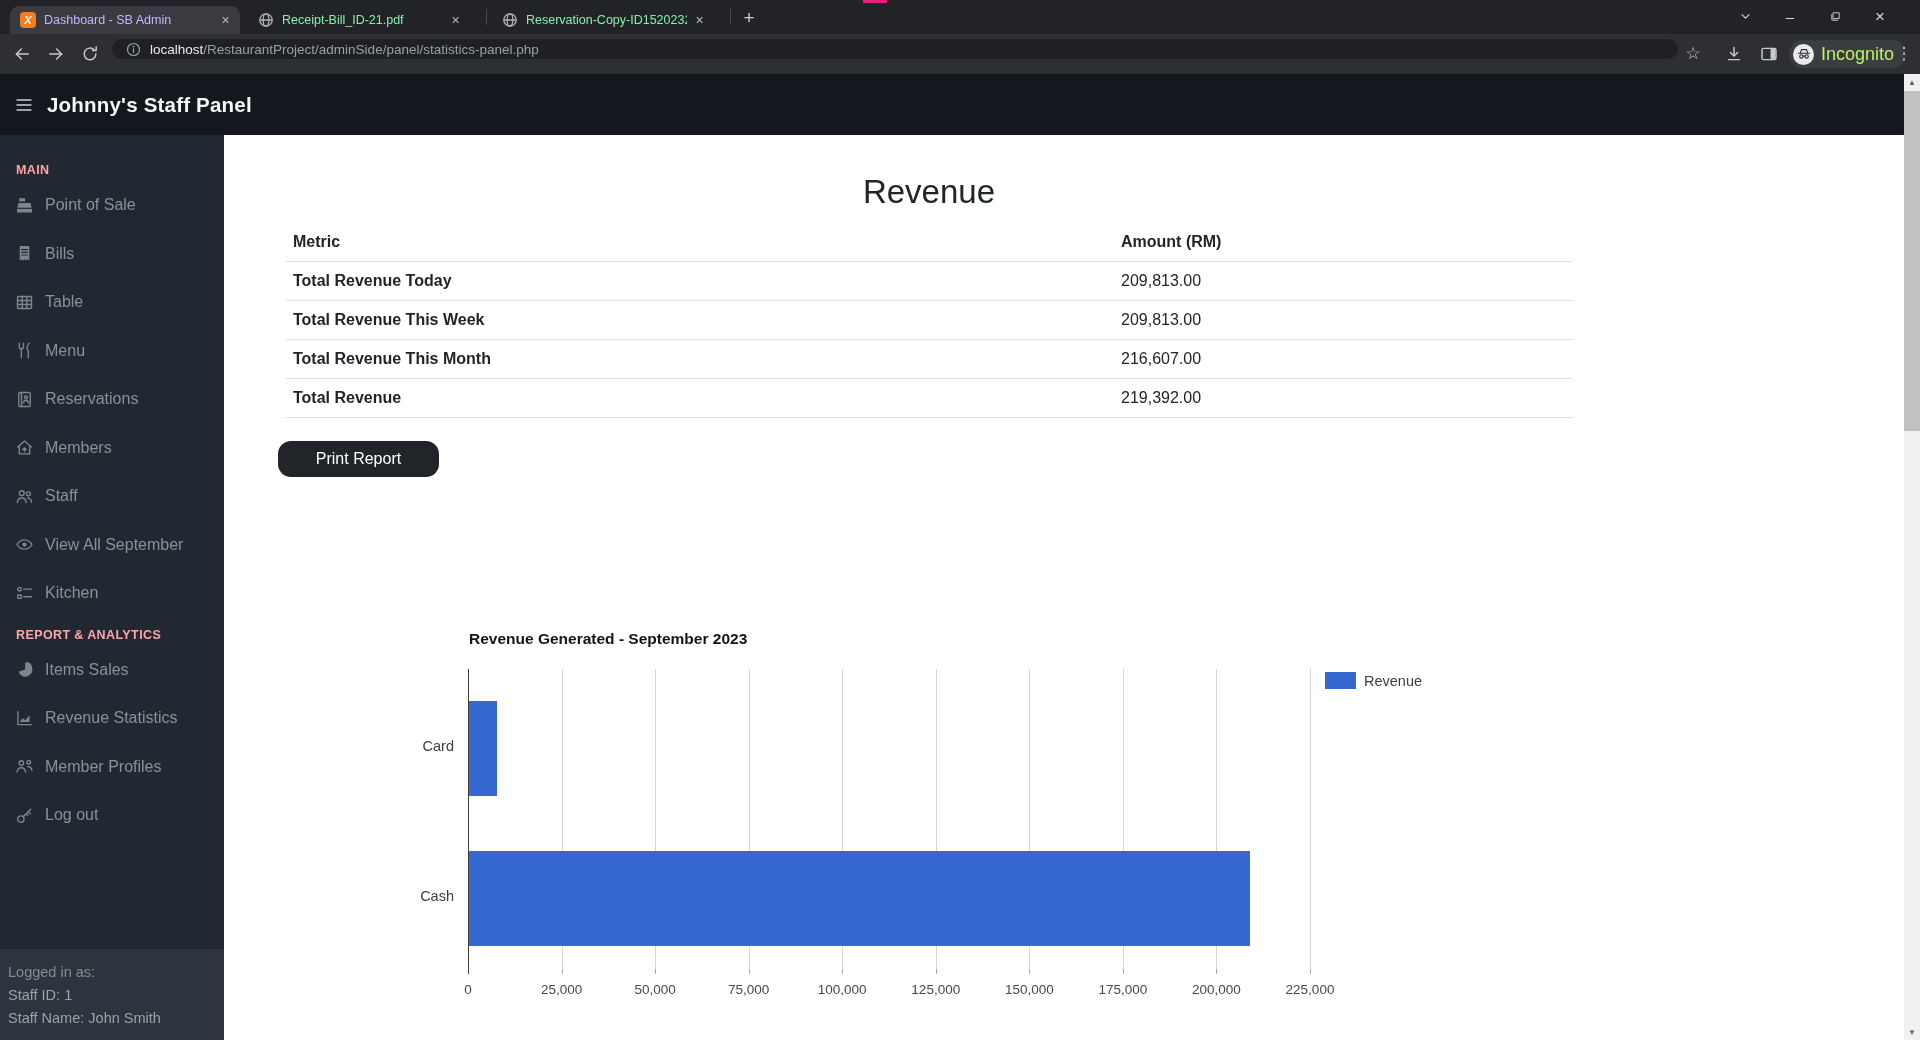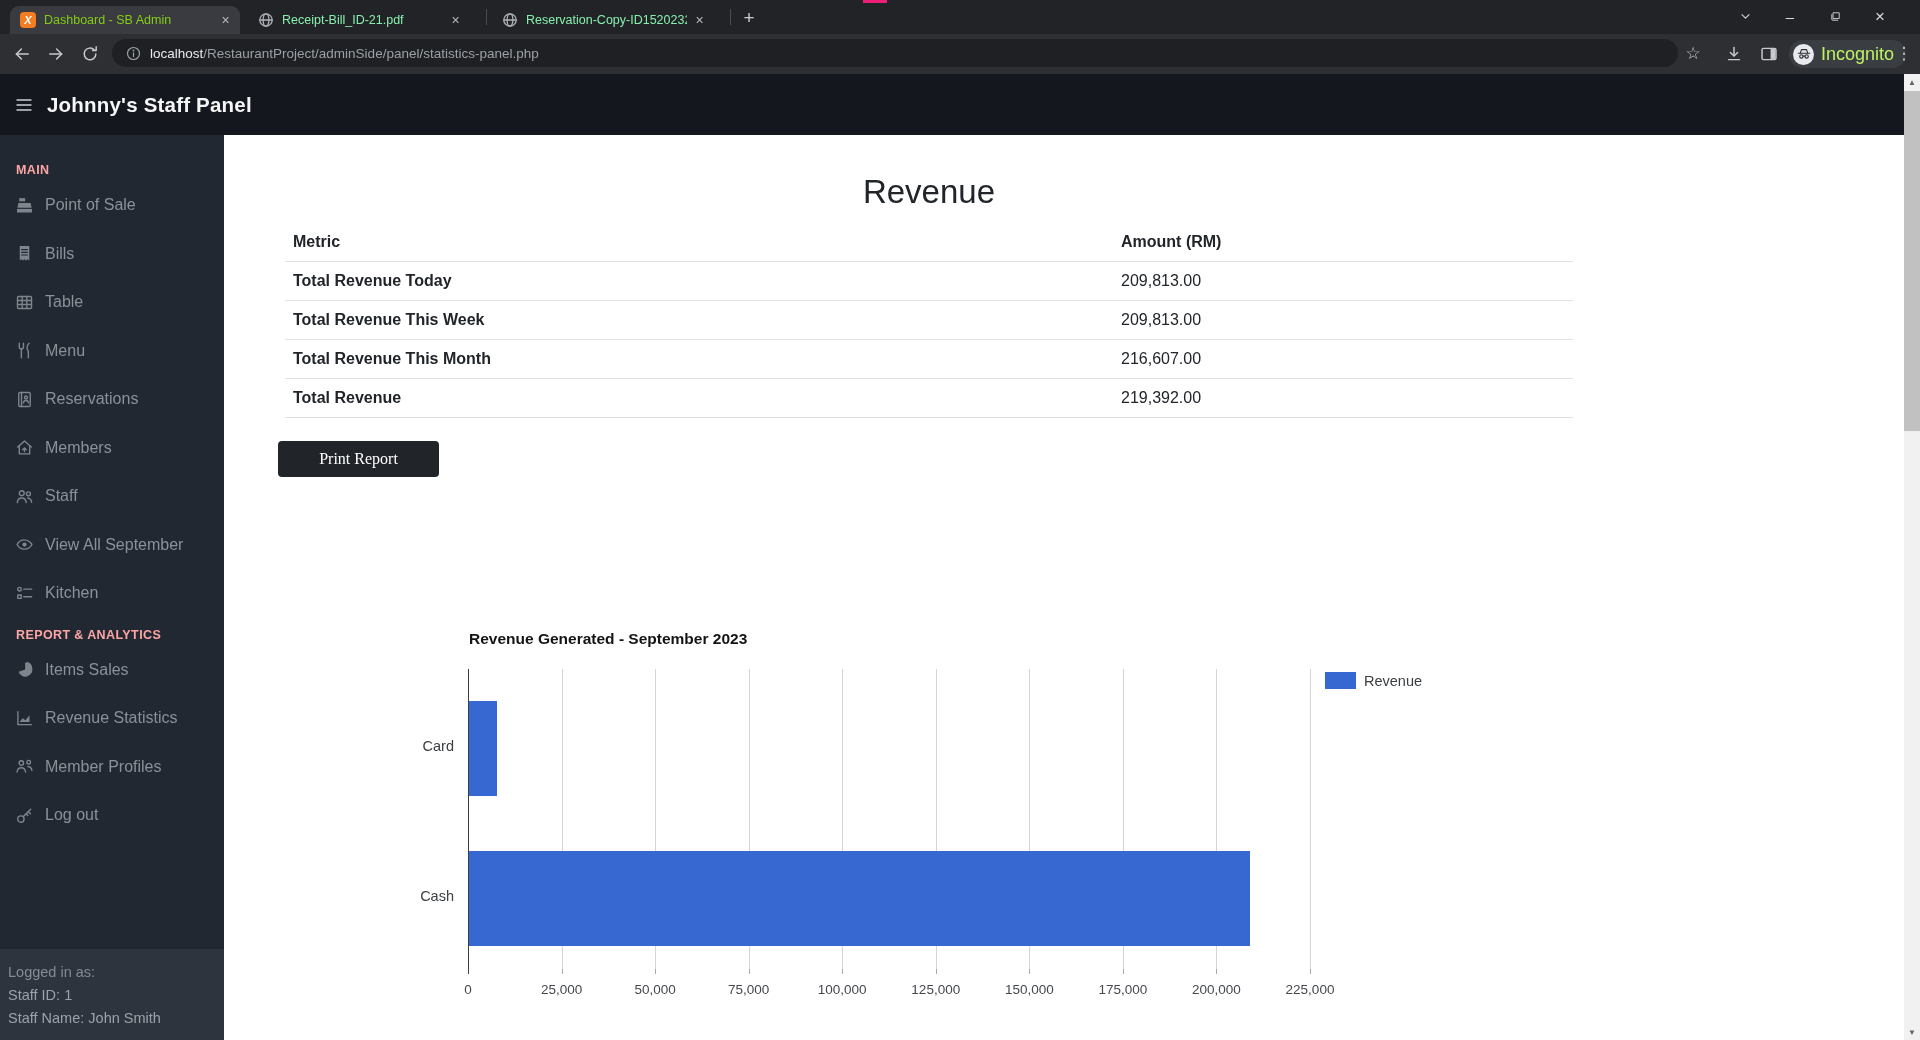--- a/index.html
+++ b/index.html
@@ -11,37 +11,37 @@
   
   #tabstrip{position:absolute;left:0;top:0;width:1920px;height:34px;background:#222327}
   .rec-dash{position:absolute;left:863px;top:0;width:24px;height:3px;background:#ec1e79}
   .tab{position:absolute;top:6px;height:28px;border-radius:9px 9px 0 0;display:flex;align-items:center;
        padding:0 6px 0 10px;cursor:default}
   .tab .fav{width:16px;height:16px;flex:0 0 16px;margin-right:8px}
   .fav-xampp{background:#f57c21;border-radius:4px;color:#fff;font-weight:bold;font-size:11px;
              display:flex;align-items:center;justify-content:center;font-style:italic}
   .tab .t-title{flex:1;font-size:12.5px;white-space:nowrap;overflow:hidden;color:#86efac}
   .tab.active{background:#3a3b40}
-  .tab.active .t-title{color:#84cc16}
+  .tab.active .t-title{color:#c4b5fd}
   .tab-close{width:17px;height:17px;border-radius:50%;display:flex;align-items:center;justify-content:center;
              font-size:14px;color:#b4b8bd;margin-left:4px}
   .tab-sep{position:absolute;top:9px;width:1px;height:16px;background:#4a4b4f}
   #new-tab{position:absolute;left:736px;top:5px;width:26px;height:26px;display:flex;align-items:center;
            justify-content:center;color:#c6c9ce;font-size:19px;border-radius:50%}
   .win-btn{position:absolute;top:0;width:38px;height:33px;display:flex;align-items:center;justify-content:center;
            color:#d6d9dd}
   #win-chevron{left:1726px}#win-min{left:1771px;font-size:15px}#win-restore{left:1816px}#win-close{left:1861px;font-size:17px}
   #win-chevron span{width:13px;height:13px;display:block}
   #win-restore span{width:11px;height:11px;display:block}
 
   
   #toolbar{position:absolute;left:0;top:34px;width:1920px;height:40px;background:#2d2f33}
   .nav-ic{position:absolute;top:45px;width:18px;height:18px;color:#c7cacf}
   #back-btn{left:13px}#fwd-btn{left:47px}#reload-btn{left:81px}
-  #urlbar{position:absolute;left:112px;top:39px;width:1566px;height:28px;border-radius:15px;background:#1e2023;
+  #urlbar{position:absolute;left:112px;top:39px;width:1566px;height:20px;border-radius:15px;background:#1e2023;
           display:flex;align-items:center;padding:0 14px;gap:9px}
   #urlbar .info{width:15px;height:15px;color:#9aa0a6;flex:0 0 15px}
   #url-text{font-size:13.5px;white-space:nowrap;overflow:hidden}
   #url-text .host{color:#e8eaed}
   #url-text .path{color:#9aa0a6}
   #star-btn{left:1684px;font-size:17px;line-height:18px;text-align:center}
   #dl-btn{left:1725px}#panel-btn{left:1760px}
   #incog{position:absolute;left:1789px;top:40px;height:28px;border-radius:14px;background:#3a3d42;
          display:flex;align-items:center;padding:0 12px 0 4px;gap:7px}
   #incog .circ{width:21px;height:21px;border-radius:50%;background:#e8eaed;color:#2d2f33;
@@ -70,21 +70,21 @@
   
   #main{position:absolute;left:224px;top:135px;width:1680px;height:905px;background:#fff;color:#212529}
   #page-title{position:absolute;left:61px;top:38px;width:1288px;text-align:center;
               font-size:33px;font-weight:500;color:#212529}
   #rev-table{position:absolute;left:61px;top:88px;width:1288px;border-collapse:collapse;font-size:16px}
   #rev-table th,#rev-table td{text-align:left;padding:10px 8px;border-bottom:1px solid #dee2e6}
   #rev-table thead th{font-weight:bold}
   #rev-table tbody th{font-weight:bold}
   #rev-table .col-metric{width:828px}
   #print-btn{position:absolute;left:54px;top:306px;width:161px;height:36px;background:#212529;color:#fff;
-             border:none;border-radius:4px;font-size:16px;font-family:Liberation Serif, serif;cursor:pointer}
+             border:none;border-radius:13px;font-size:16px;font-family:Liberation Sans, sans-serif;cursor:pointer}
 
   
   #chart-wrap{position:absolute;left:244px;top:534px;width:1110px;height:345px}
   #chart-title{position:absolute;left:1px;top:-39px;font-size:15.5px;font-weight:bold;color:#141414}
   #plot{position:absolute;left:0;top:0;width:842px;height:300px}
   .gridline{position:absolute;top:0;width:1px;height:300px;background:#d6d6d6}
   .gridline.axis{background:#3c3f42;height:305px}
   .tick-stub{position:absolute;top:300px;width:1px;height:5px;background:#a9a9a9}
   .tick-label{position:absolute;top:313px;transform:translateX(-50%);font-size:13.5px;color:#45484d;white-space:nowrap}
   .bar{position:absolute;left:1px;height:95px}

